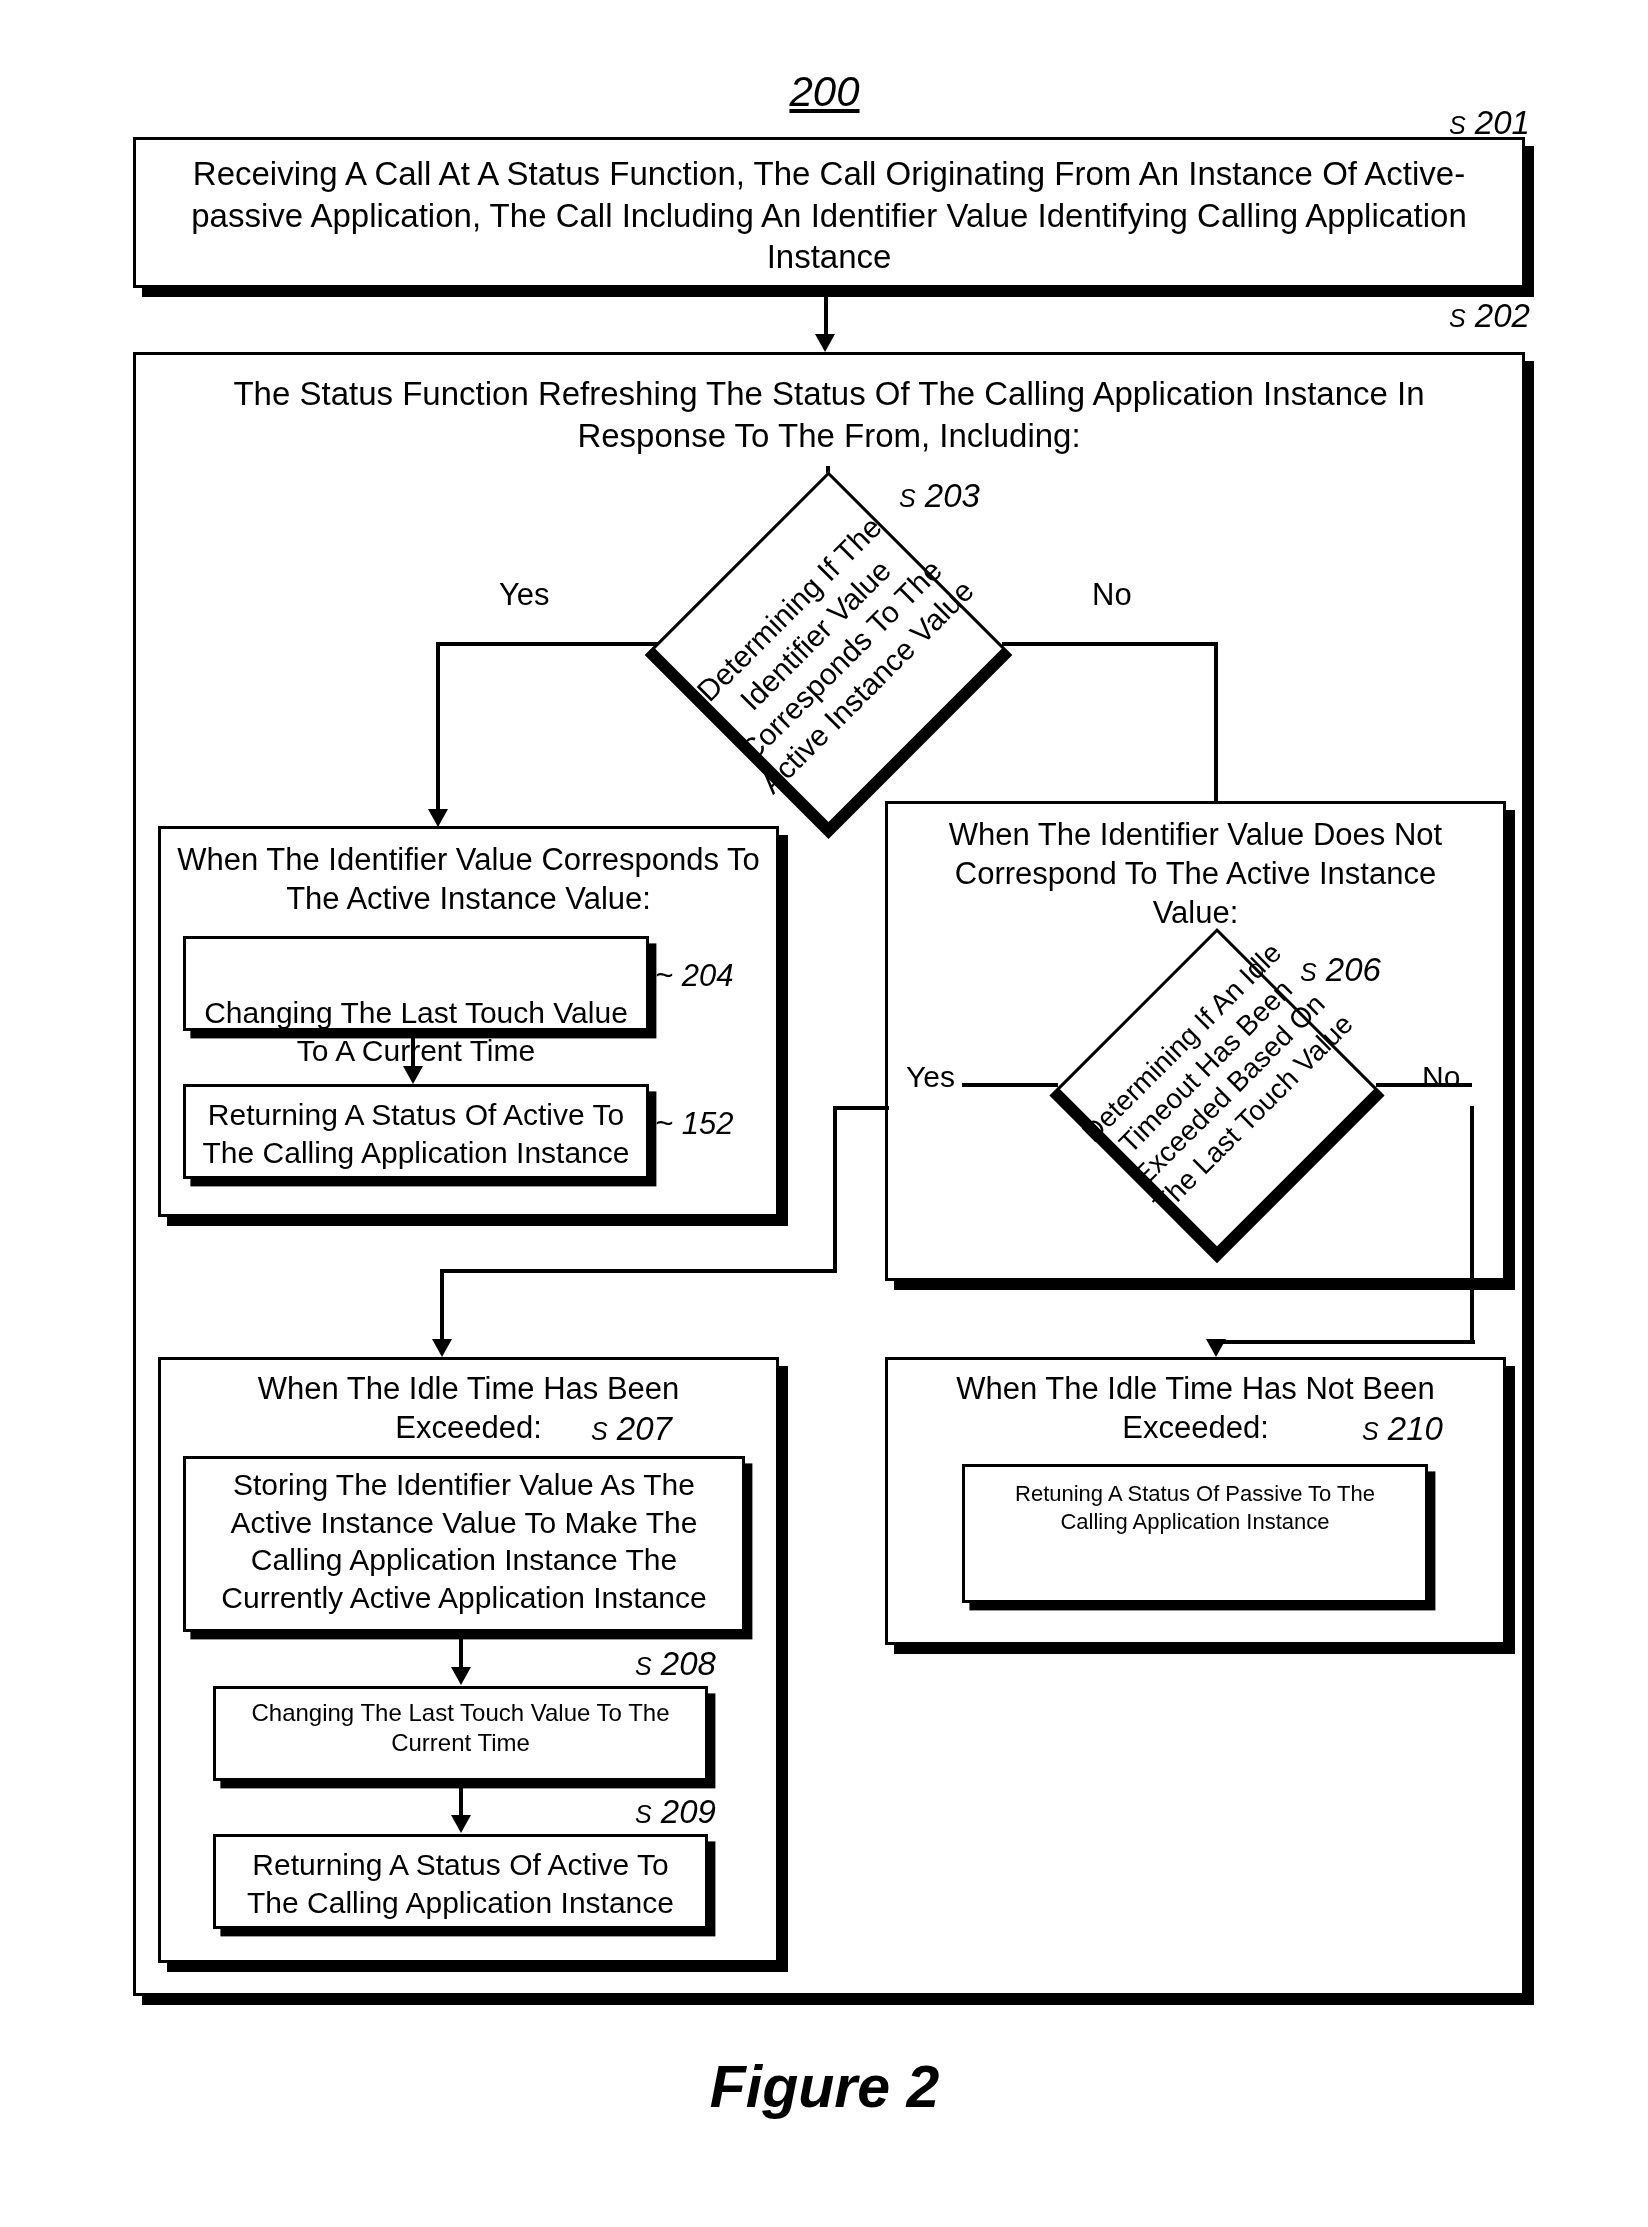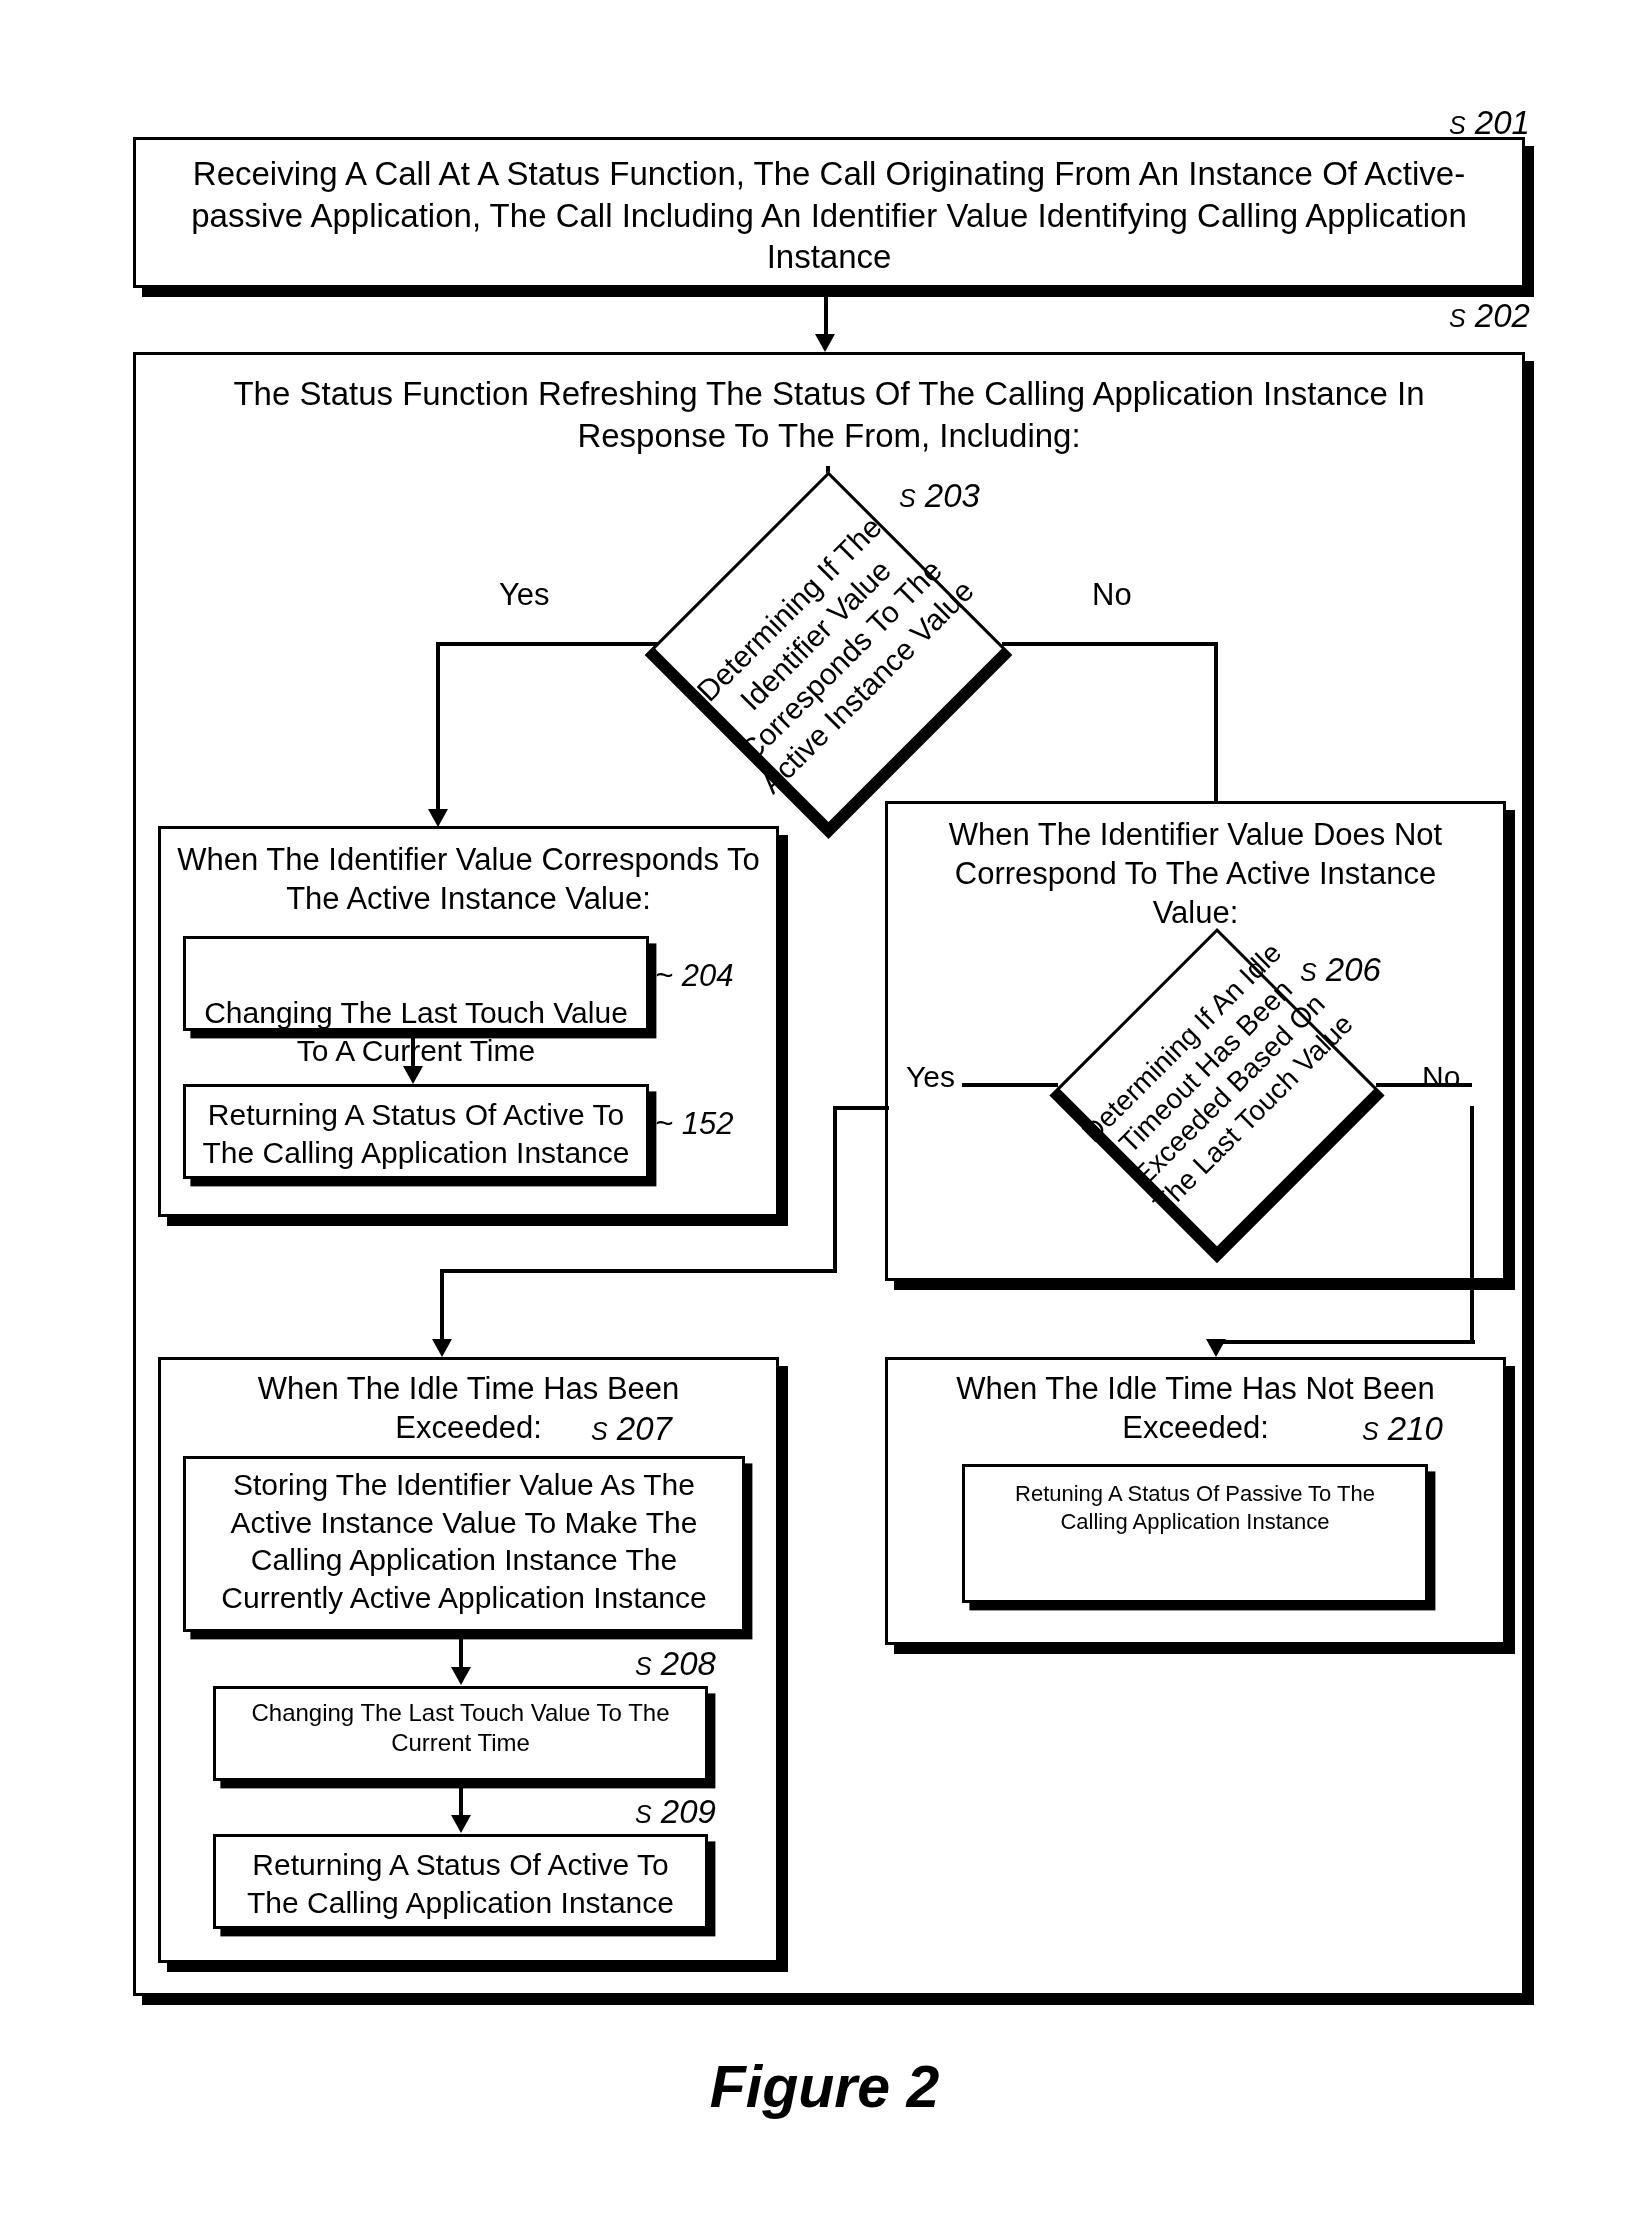--- a/index.html
+++ b/index.html
@@ -77,20 +77,21 @@
   .s-prefix {
     font-size: 25px;
     vertical-align: baseline;
   }
 </style>
 </head>
 <body>
 
 <div class="page">
 
+  <div class="abs italic underline text-center" style="left:0; width:1649px; top:68px; font-size:42px;">200</div>
 
   <div class="subscript" style="left:1449px; top:104px;">
     <span class="s-prefix">S</span> <span>201</span>
   </div>
 
   <div class="abs box" style="left:133px; top:137px; width:1386px; height:145px;">
     <div class="abs text-center" style="left:30px; right:30px; top:13.3px; font-size:33px; line-height:1.25;">Receiving A Call At A Status Function, The Call Originating From An Instance Of Active-passive Application, The Call Including An Identifier Value Identifying Calling Application Instance</div>
   </div>
 
   <div class="abs line-v" style="left:824px; top:294px; height:43px;"></div>

